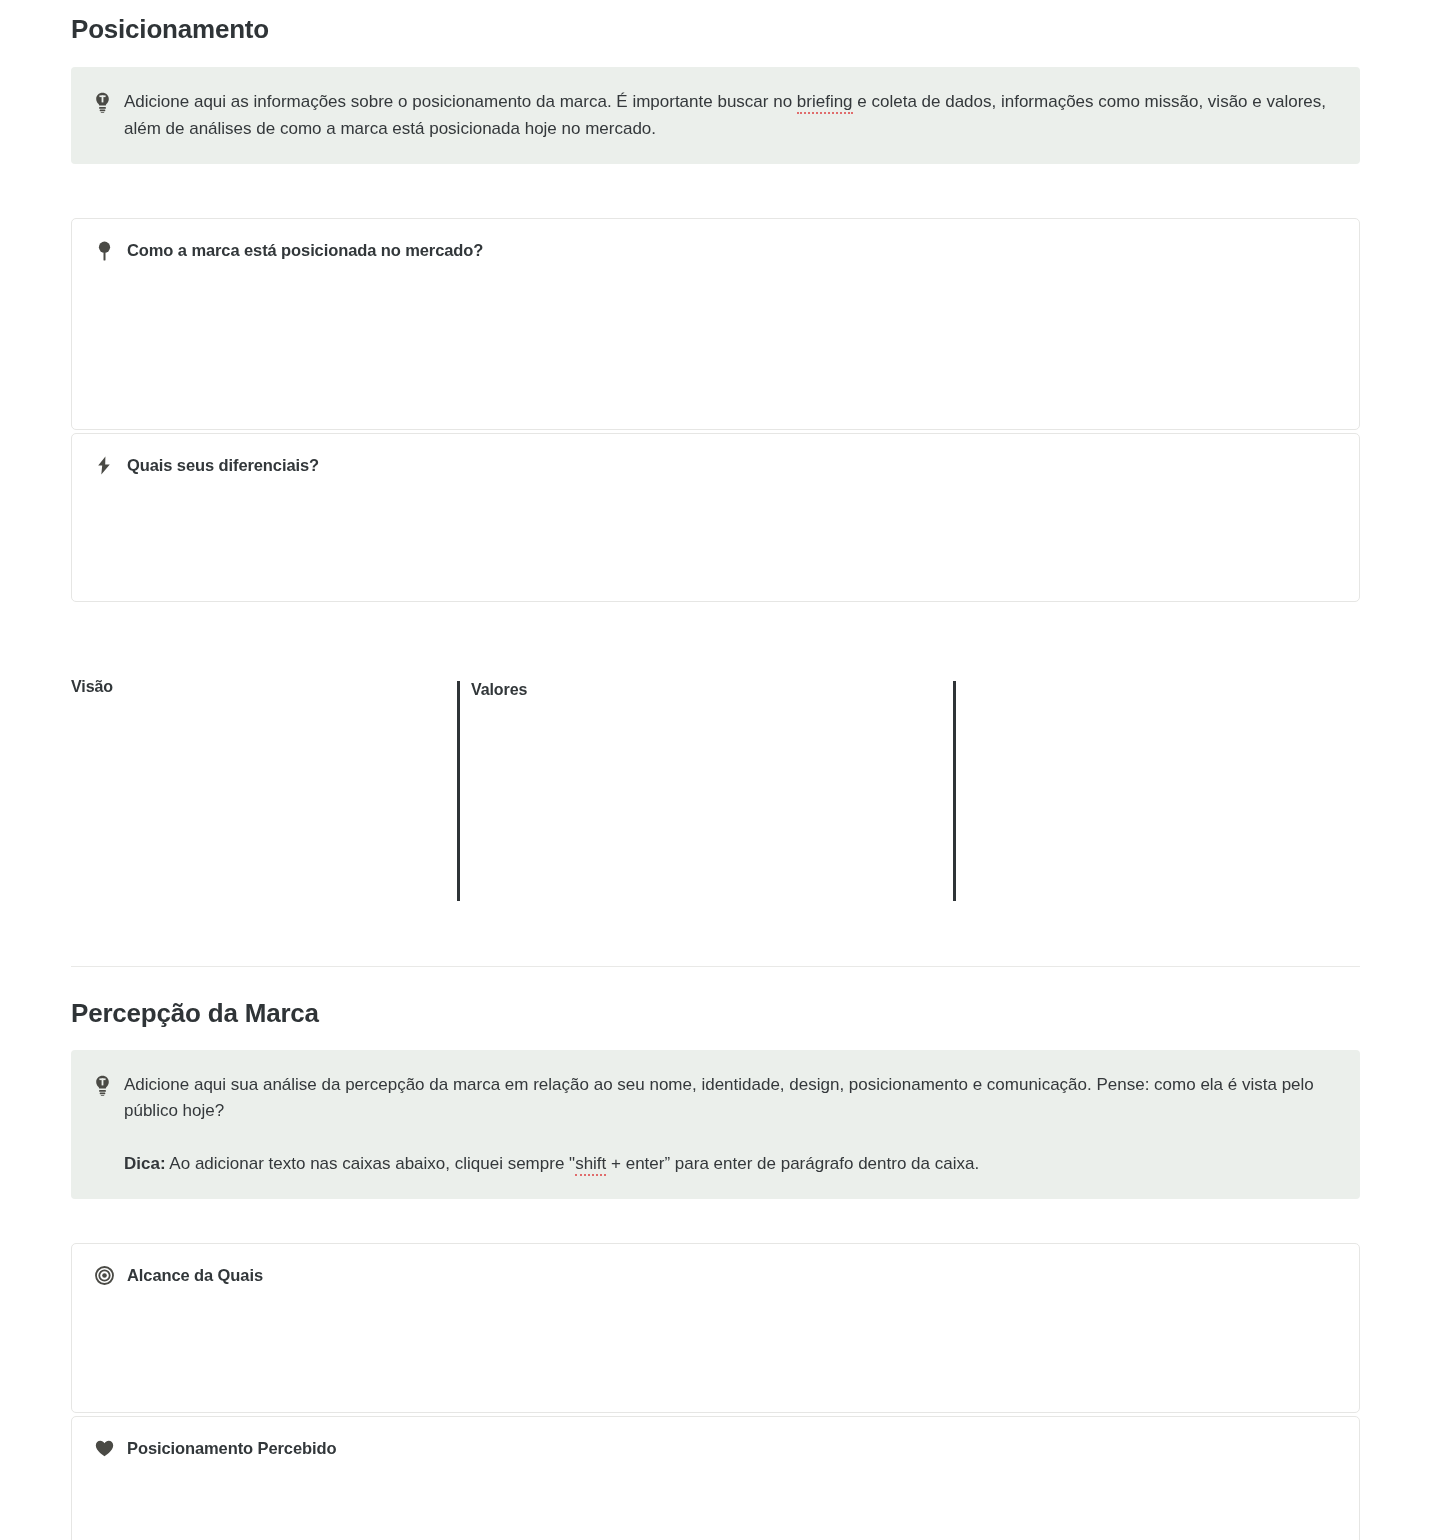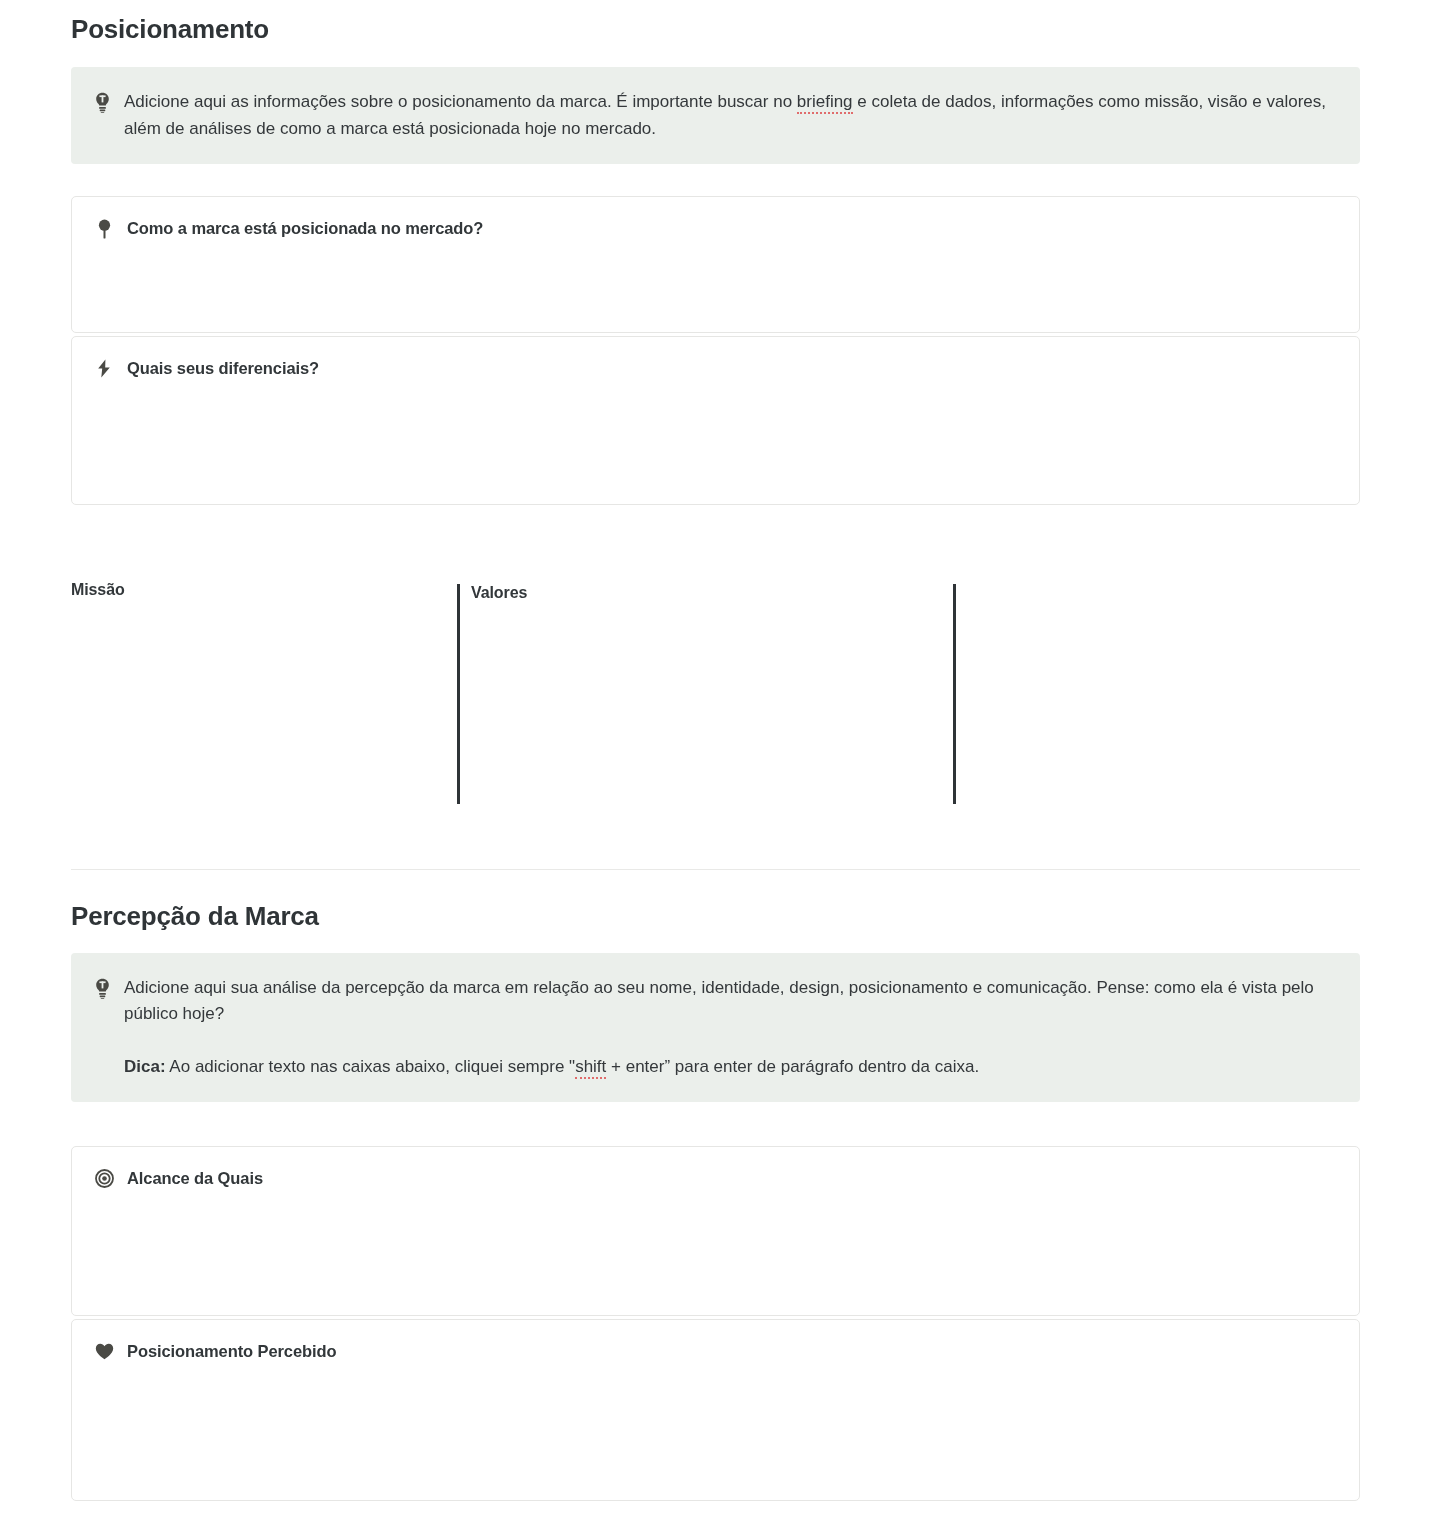--- a/index.html
+++ b/index.html
@@ -159,21 +159,21 @@
           <rect x="5.4" y="3.4" width="6.2" height="1.7" fill="#ebefeb"></rect>
         </svg>
       </span>
       <div class="callout-body">
         <p>
           <span>Adicione aqui as informações sobre o posicionamento da marca. É importante buscar no </span><span class="spell">briefing</span><span> e coleta de dados, informações como missão, visão e valores, além de análises de como a marca está posicionada hoje no mercado.</span>
         </p>
       </div>
     </div>
 
-    <div class="qbox" style="margin-top:32px;height:137px;">
+    <div class="qbox" style="margin-top:54px;height:212px;">
       <div class="qbox-header">
         <span class="qbox-icon">
           <svg width="13" height="20" viewBox="0 0 13 20" aria-hidden="true">
             <circle cx="6.5" cy="6.2" r="5.6" fill="#4a4a45"></circle>
             <rect x="5.5" y="9.8" width="2" height="9.8" rx="0.9" fill="#4a4a45"></rect>
           </svg>
         </span>
         <span class="qbox-title">Como a marca está posicionada no mercado?</span>
       </div>
       <div class="qbox-space"></div>
@@ -187,21 +187,21 @@
           </svg>
         </span>
         <span class="qbox-title">Quais seus diferenciais?</span>
       </div>
       <div class="qbox-space"></div>
     </div>
 
     <div class="columns" style="margin-top:63px;height:242px;">
 
       <div class="col" style="width:374px;">
-        <div class="col-label" style="margin-top:13px;">Missão</div>
+        <div class="col-label" style="margin-top:13px;">Visão</div>
         <div class="col-body"></div>
       </div>
 
       <div class="col-divider">
           <span></span>
         </div>
 
       <div class="col" style="width:470px;justify-content:flex-end;">
         <div class="col-label" style="margin-top:16px;">Valores</div>
         <div class="col-body"></div>

